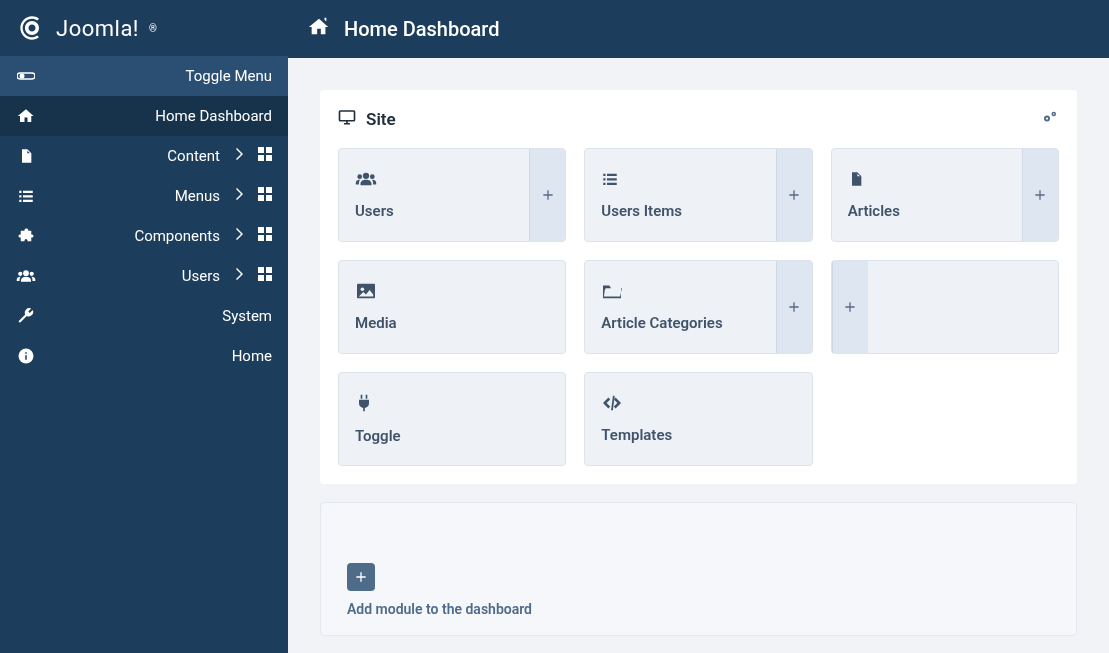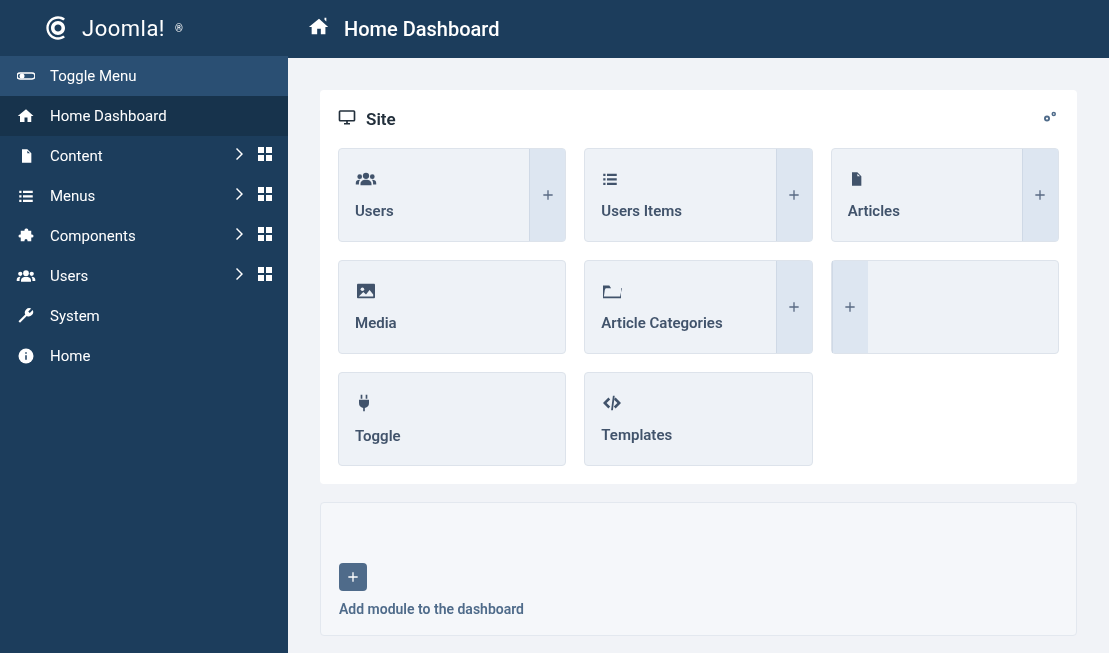--- a/index.html
+++ b/index.html
@@ -1,42 +1,42 @@
 <!DOCTYPE html>
 <html><head>
 <meta charset="utf-8">
 <style>
 * { margin: 0; padding: 0; box-sizing: border-box; font-family: -apple-system, BlinkMacSystemFont, "Segoe UI", Roboto, sans-serif; }
 body { background: #f1f3f7; }
 .app { display: flex; min-height: 653px; }
 .sidebar { width: 288px; background: #1c3d5c; color: #fff; flex-shrink: 0; }
-.logo { padding: 14px 18px; display: flex; align-items: center; gap: 10px; margin-left: 26px; }
+.logo { padding: 14px 18px; display: flex; align-items: center; gap: 10px; }
 .logo-icon { width: 28px; height: 28px; }
 .logo-text { font-size: 22px; font-weight: 400; letter-spacing: 0.5px; }
-.sidebar-item { display: flex; align-items: center; padding: 10px 16px; color: #fff; cursor: pointer; font-size: 15px; gap: 14px; }
+.sidebar-item { display: flex; align-items: center; padding: 10px 16px; color: #fff; cursor: pointer; font-size: 15px; gap: 14px; text-align: right; }
 .sidebar-item.toggle { background: #2a4f73; }
 .sidebar-item.active { background: #17334c; }
 .sidebar-icon { width: 20px; height: 20px; display: flex; align-items: center; justify-content: center; flex-shrink: 0; }
 .sidebar-label { flex: 1; }
 .sidebar-right { display: flex; gap: 14px; align-items: center; }
 .main { flex: 1; display: flex; flex-direction: column; }
 .topbar { background: #1c3d5c; color: #fff; padding: 16px 20px; display: flex; align-items: center; gap: 14px; }
 .topbar-title { font-size: 20px; font-weight: 500; }
 .content { padding: 32px; }
 .card { background: #fff; border-radius: 4px; padding: 18px; }
 .card-header { display: flex; align-items: center; justify-content: space-between; margin-bottom: 18px; }
 .card-title { display: flex; align-items: center; gap: 10px; font-size: 17px; font-weight: 600; color: #222f3b; }
 .tiles { display: grid; grid-template-columns: repeat(3, 1fr); gap: 18px; }
 .tile { background: #eef2f7; border: 1px solid #dde3eb; border-radius: 4px; display: flex; align-items: stretch; min-height: 94px; }
 .tile-body { flex: 1; padding: 14px 16px; display: flex; flex-direction: column; justify-content: center; gap: 10px; cursor: pointer; }
 .tile-icon { color: #41536b; }
 .tile-label { font-size: 15px; font-weight: 600; color: #41536b; }
 .tile-add { width: 36px; background: #dde6f1; display: flex; align-items: center; justify-content: center; cursor: pointer; border-left: 1px solid #cfd9e6; }
 .tile-add svg { color: #5a6b84; }
-.addmod { margin-top: 18px; background: #f5f7fa; border: 1px solid #e3e8ef; border-radius: 4px; padding: 60px 18px 18px 18px; display: flex; flex-direction: column; gap: 10px; cursor: pointer; }
+.addmod { margin-top: 18px; background: #f5f7fa; border: 1px solid #e3e8ef; border-radius: 4px; padding: 60px 18px 18px 26px; display: flex; flex-direction: column; gap: 10px; cursor: pointer; }
 .addmod-icon { width: 28px; height: 28px; background: #4f6b8a; border-radius: 4px; display: flex; align-items: center; justify-content: center; color: #fff; }
 .addmod-label { font-size: 14px; font-weight: 600; color: #4f6b8a; }
 .gears { color: #4f6b8a; cursor: pointer; }
 </style>
 </head>
 <body>
 
 <div class="app">
   <aside class="sidebar">
     <div class="logo">

